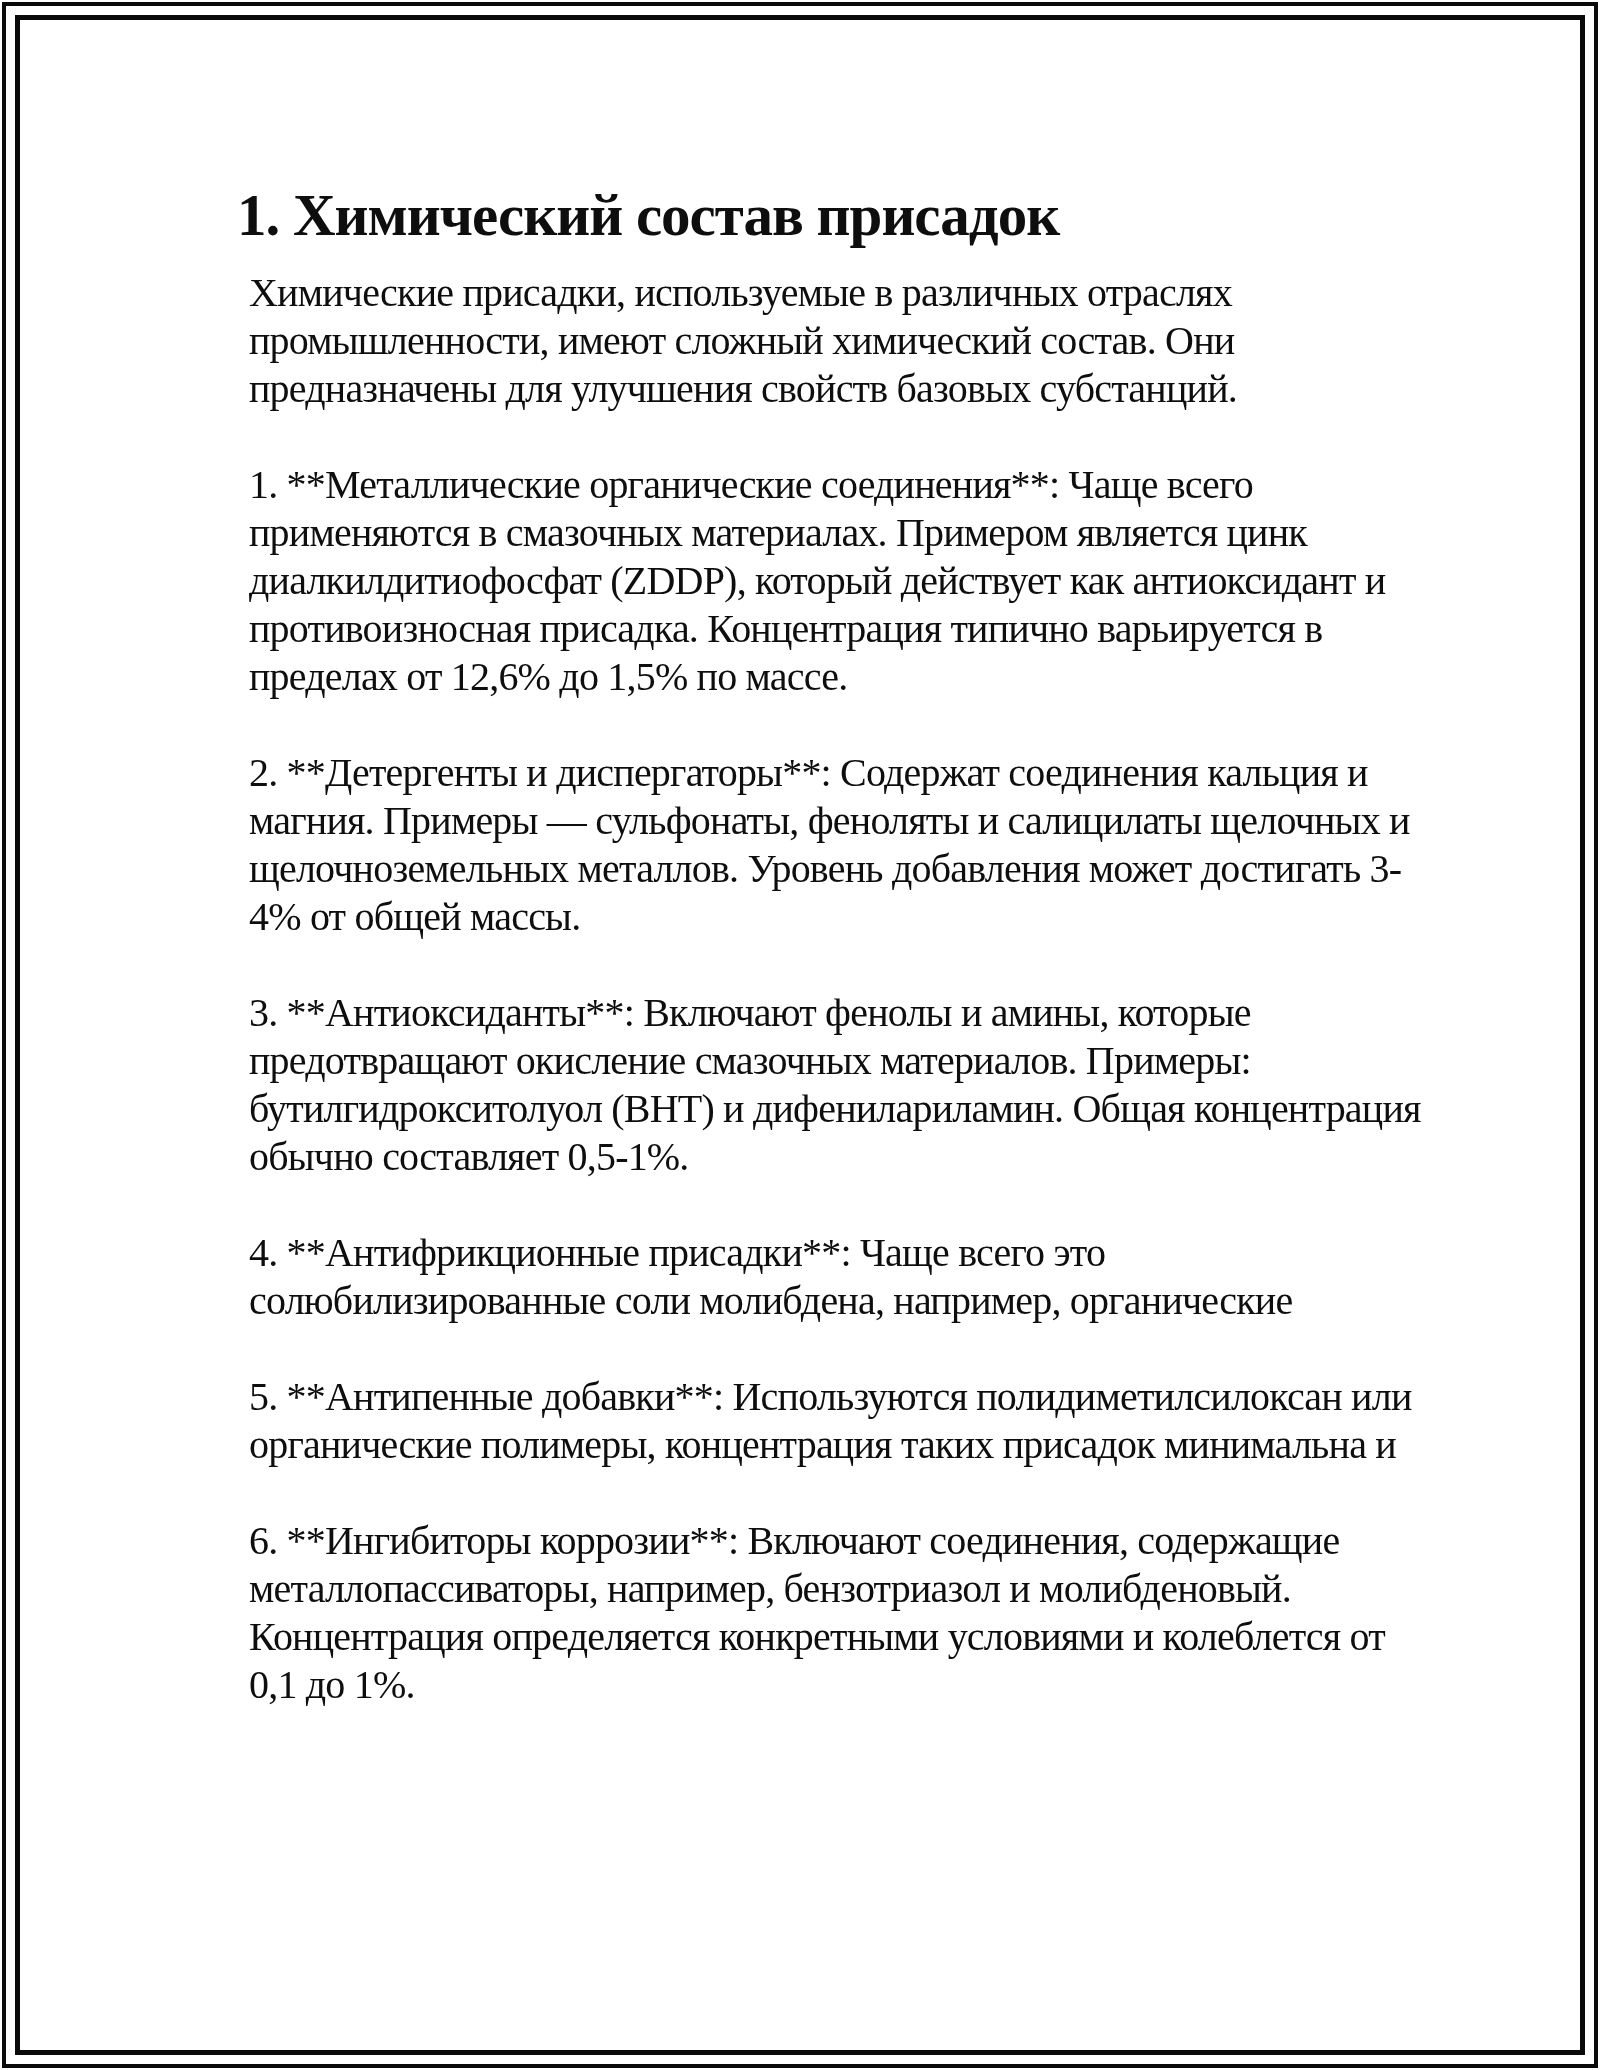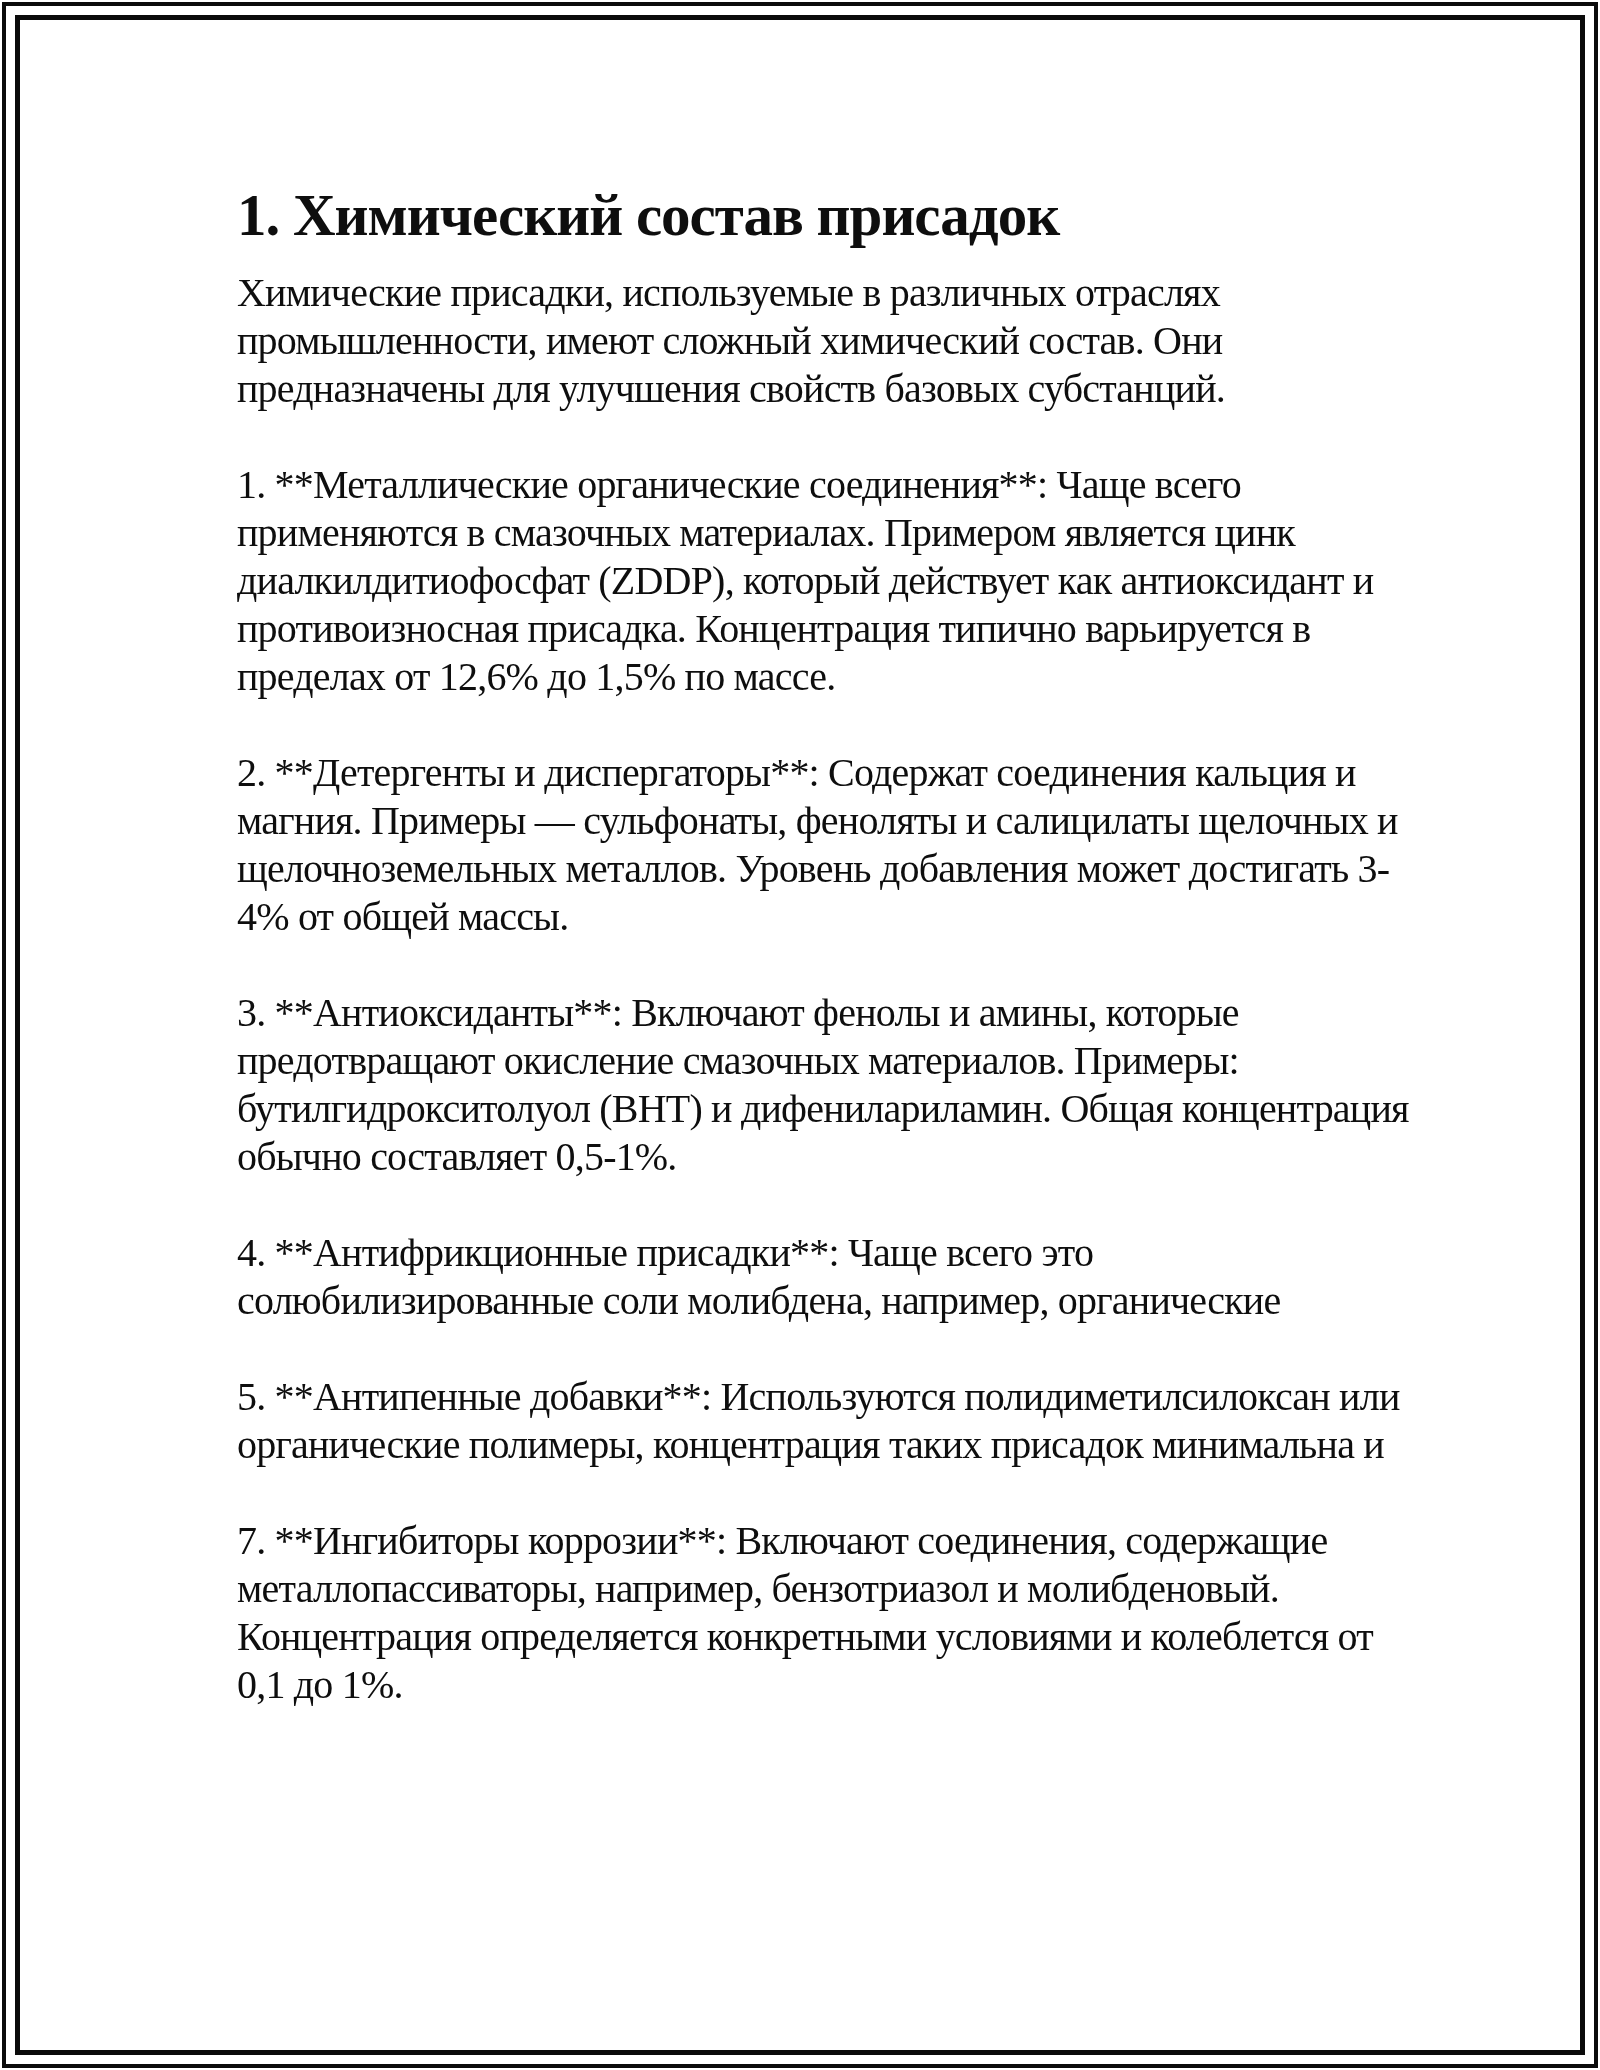--- a/index.html
+++ b/index.html
@@ -38,21 +38,21 @@
     line-height: 56px;
     font-weight: bold;
     letter-spacing: -1px;
     margin: 0 0 26px 0;
     white-space: nowrap;
   }
   .doc-para {
     font-size: 40px;
     line-height: 48px;
     letter-spacing: -0.8px;
-    margin: 0 0 48px 0;
+    margin: 0 0 48px 12px;
   }
   .doc-para:last-child { margin-bottom: 0; }
   .ln {
     display: block;
     white-space: nowrap;
   }
 </style>
 </head>
 <body style="--background: #ffffff; --text: #0e0e0e; --border: #0a0a0a;">
 
@@ -95,19 +95,19 @@
     <span class="ln">4. **Антифрикционные присадки**: Чаще всего это</span>
     <span class="ln">солюбилизированные соли молибдена, например, органические</span>
   </p>
 
   <p class="doc-para">
     <span class="ln">5. **Антипенные добавки**: Используются полидиметилсилоксан или</span>
     <span class="ln">органические полимеры, концентрация таких присадок минимальна и</span>
   </p>
 
   <p class="doc-para">
-    <span class="ln">7. **Ингибиторы коррозии**: Включают соединения, содержащие</span>
+    <span class="ln">6. **Ингибиторы коррозии**: Включают соединения, содержащие</span>
     <span class="ln">металлопассиваторы, например, бензотриазол и молибденовый.</span>
     <span class="ln">Концентрация определяется конкретными условиями и колеблется от</span>
     <span class="ln">0,1 до 1%.</span>
   </p>
 
 </div>
 
 </body></html>

